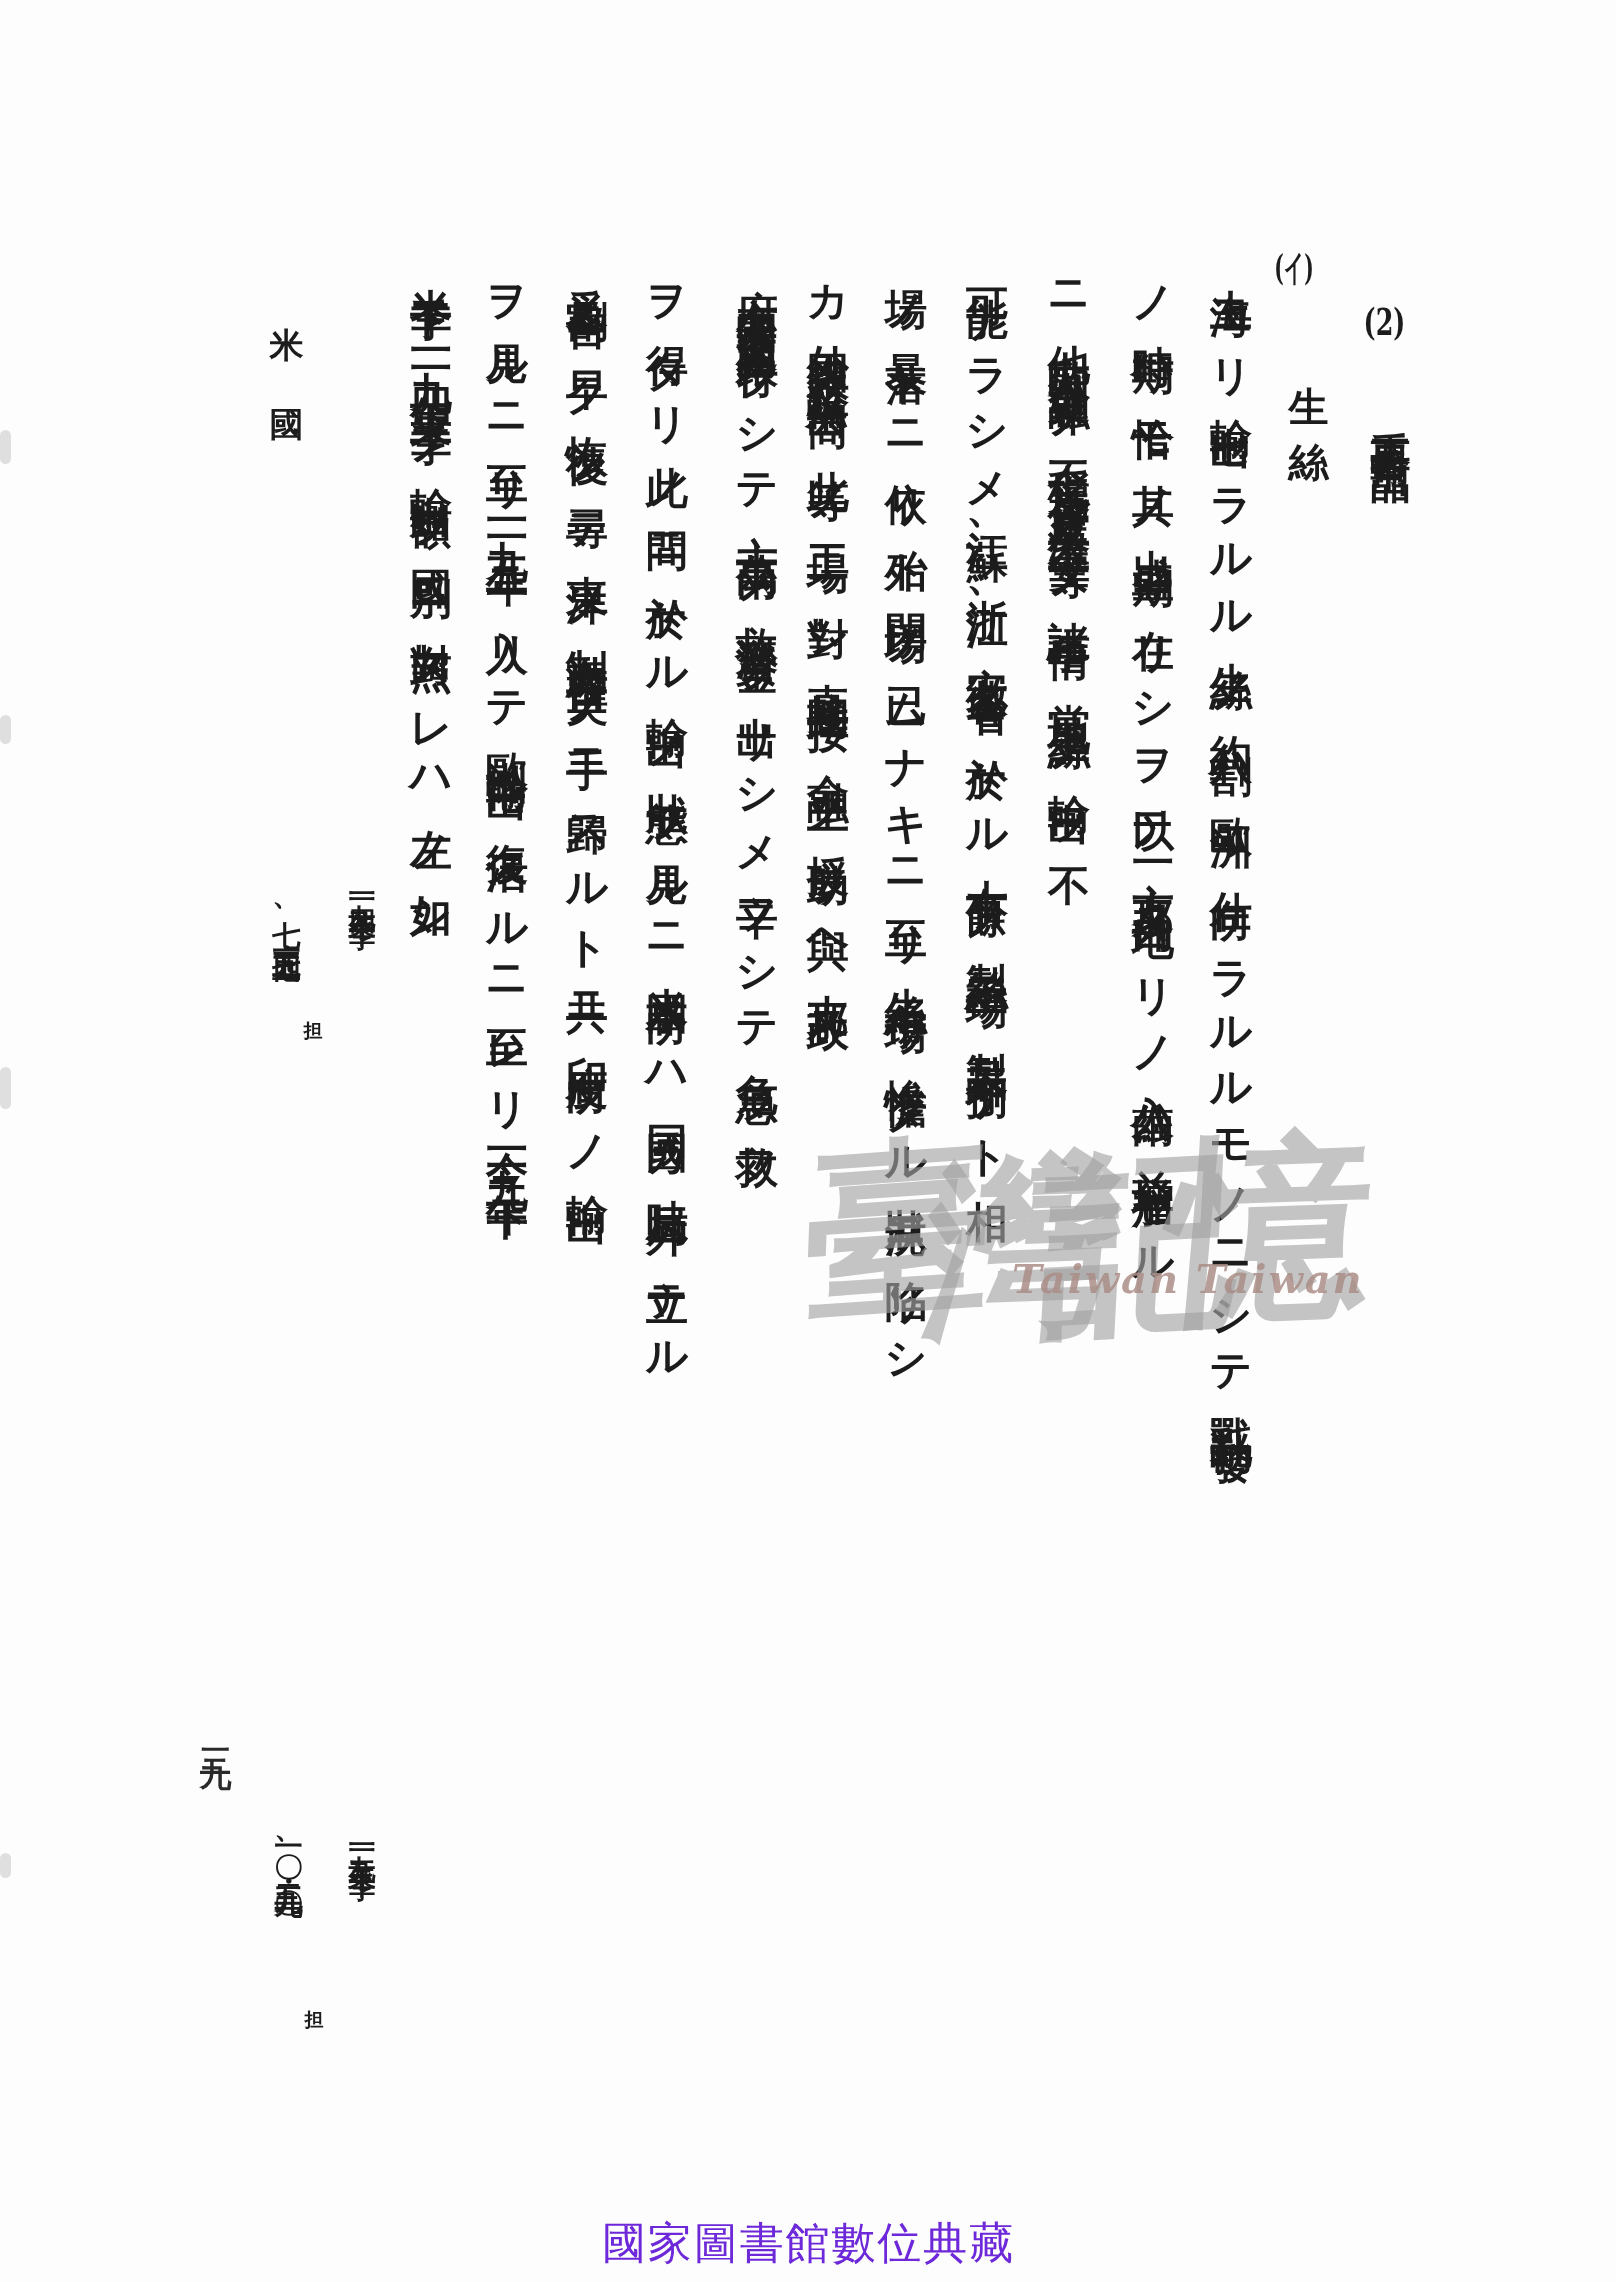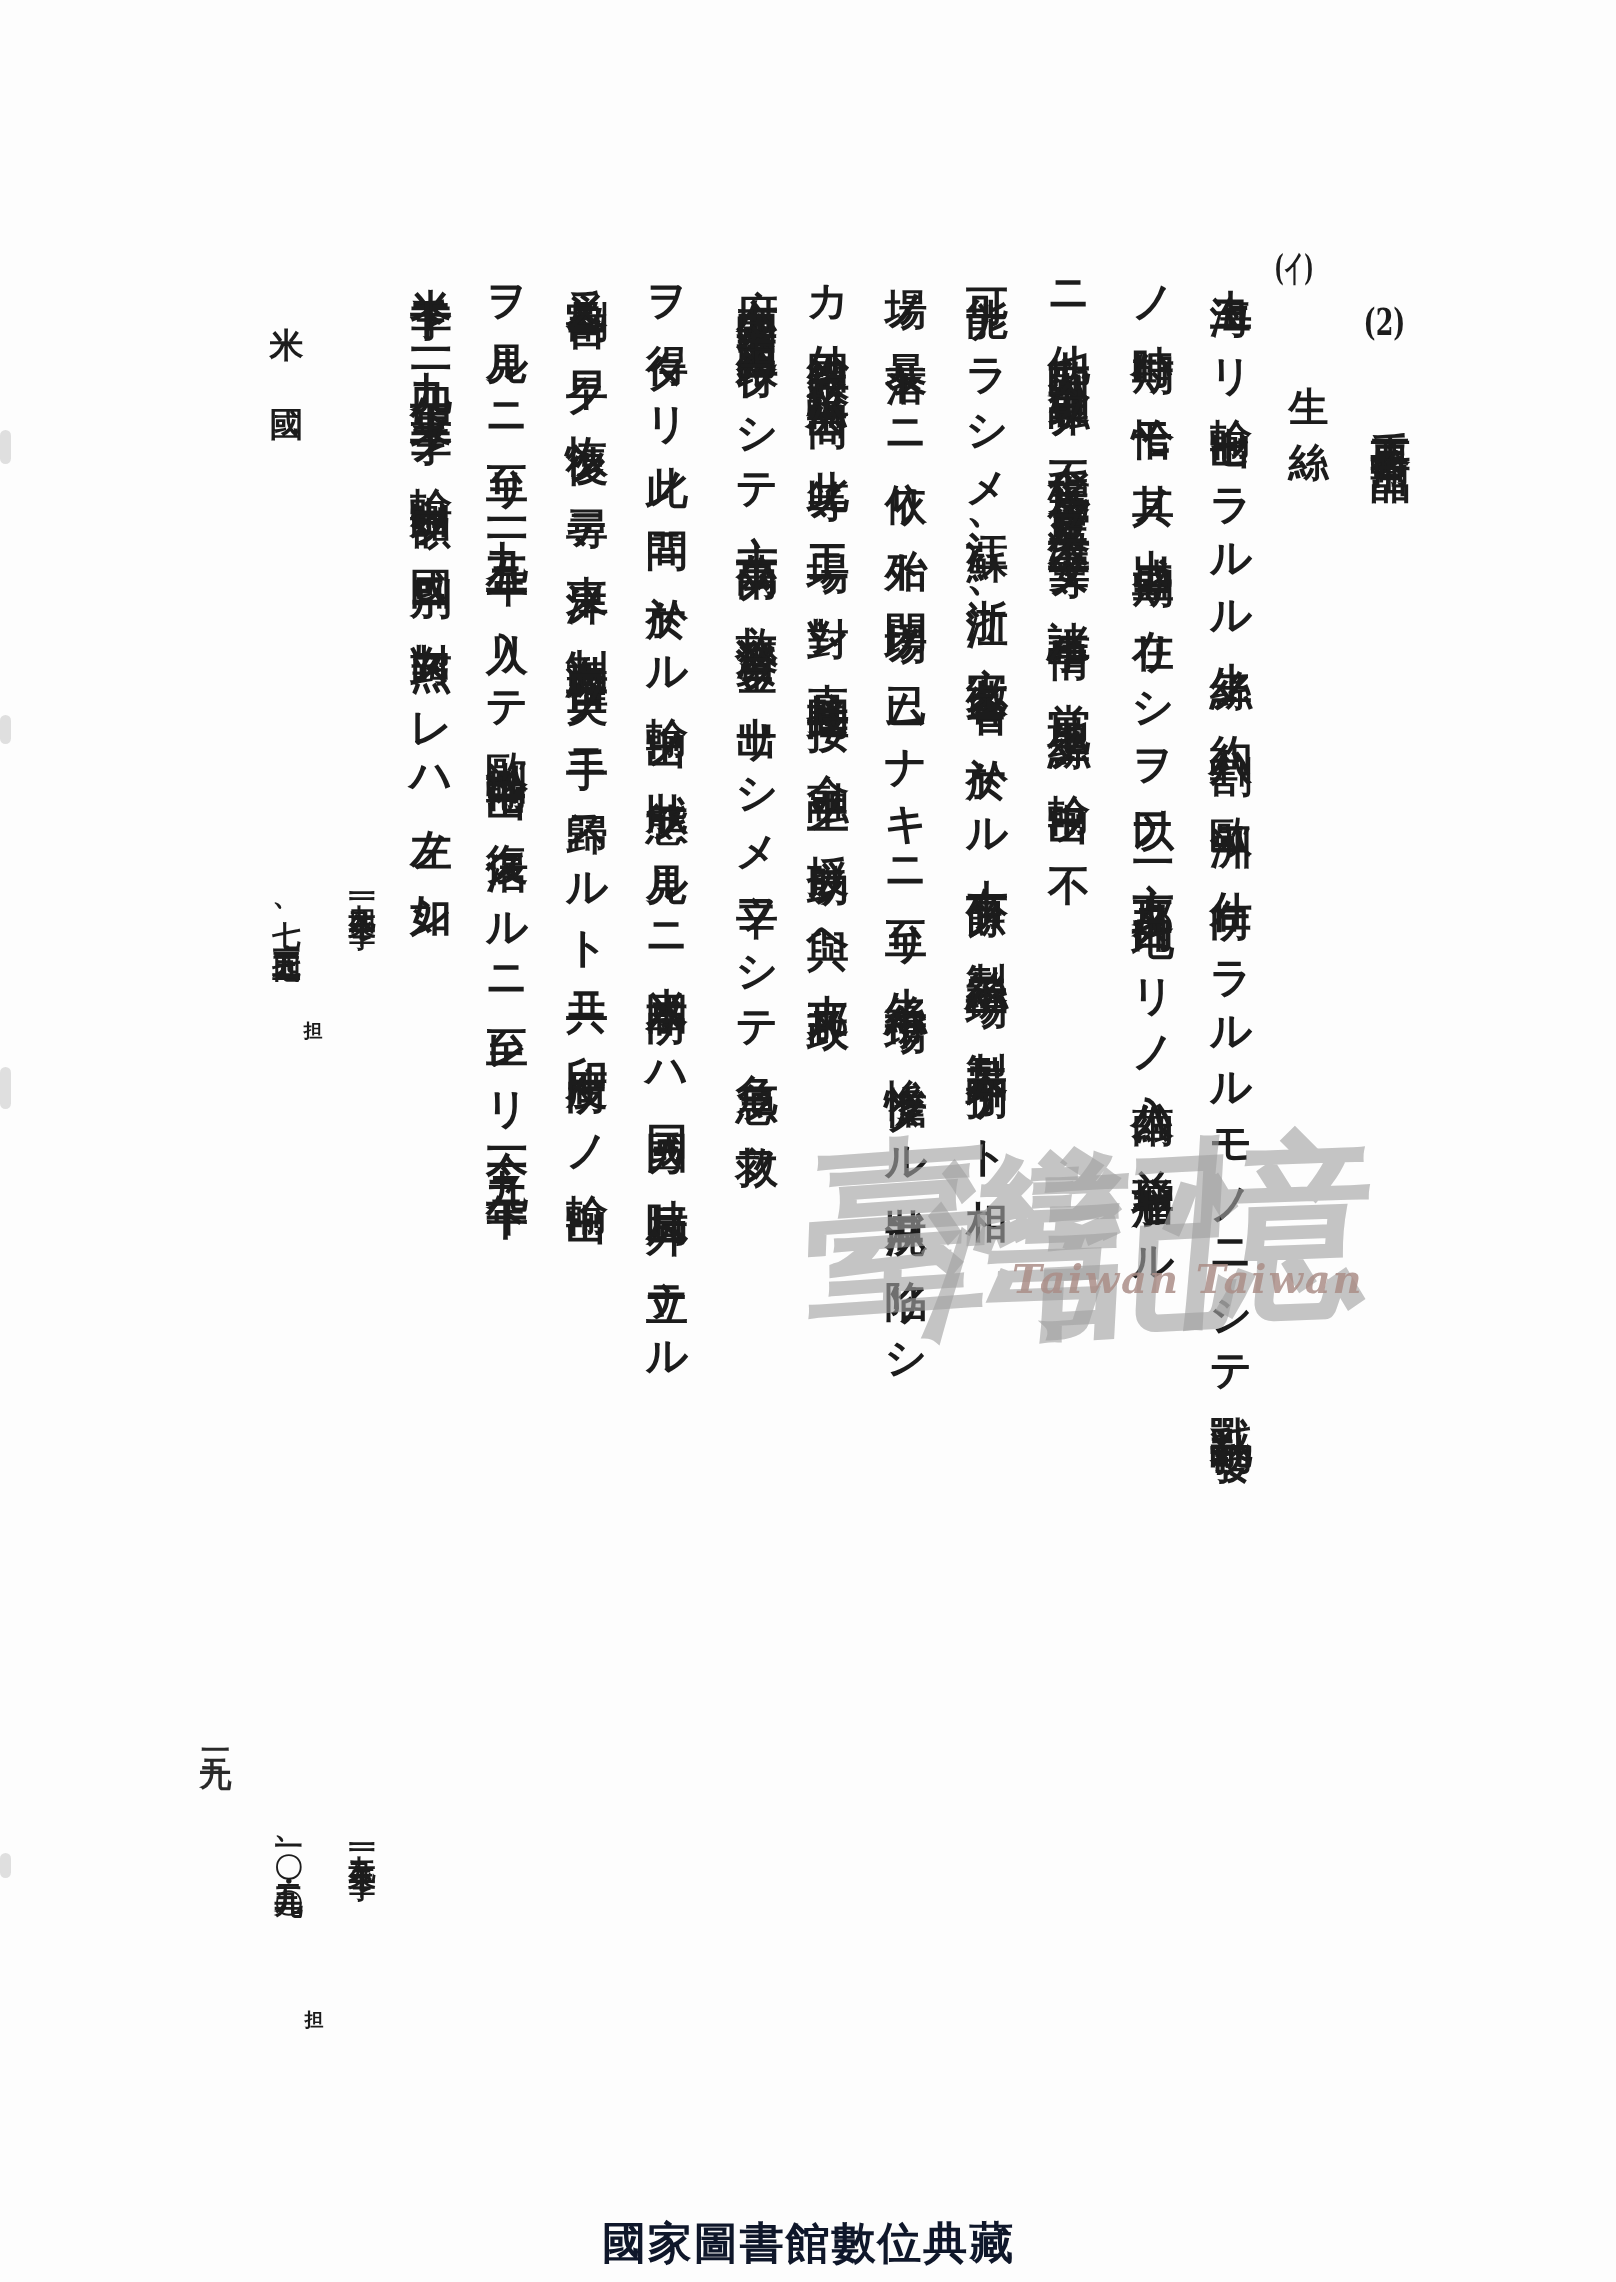--- a/index.html
+++ b/index.html
@@ -72,22 +72,22 @@
     pointer-events:none;
   }
 
   .credit{
     position:absolute;
     left:0; top:2214px;
     width:1617px;
     text-align:center;
     font-size:44px;
     letter-spacing:1.9px;
-    color:#0f172a;
-    font-weight:bold;
+    color:#6d28d9;
+    font-weight:normal;
   }
 
   .smudge{
     position:absolute;
     left:0;
     width:11.4px;
     background:#777;
     opacity:0.22;
     border-radius:5.7px;
   }

